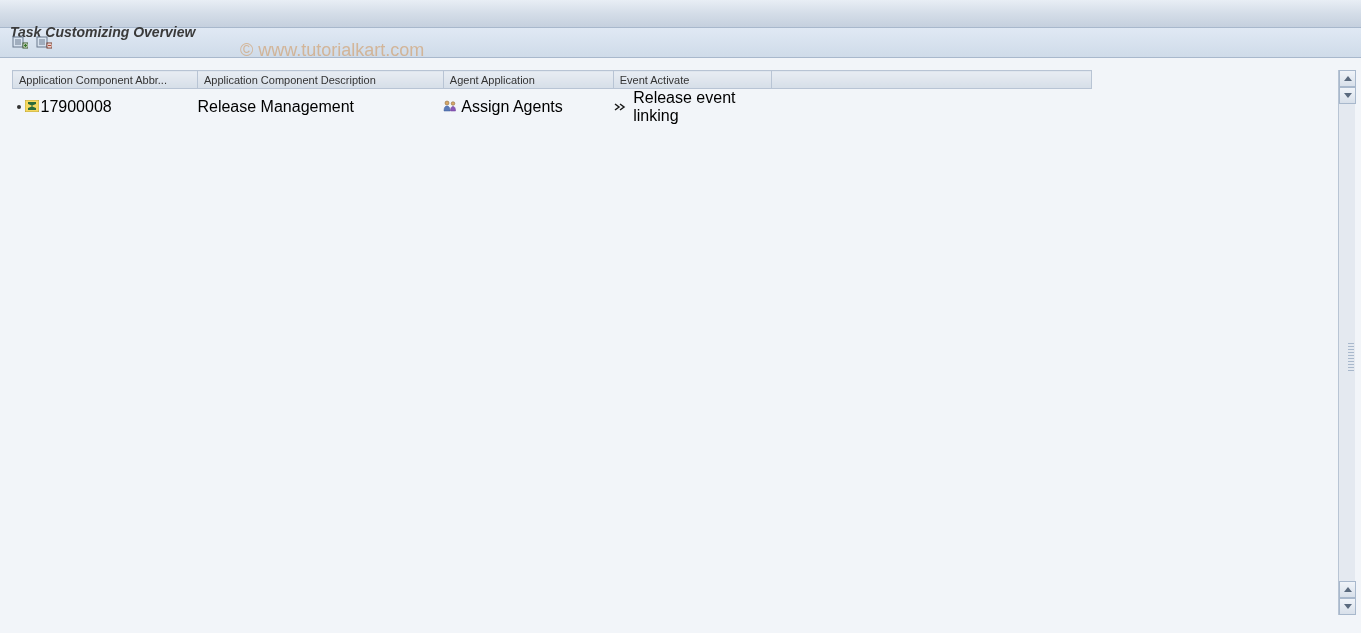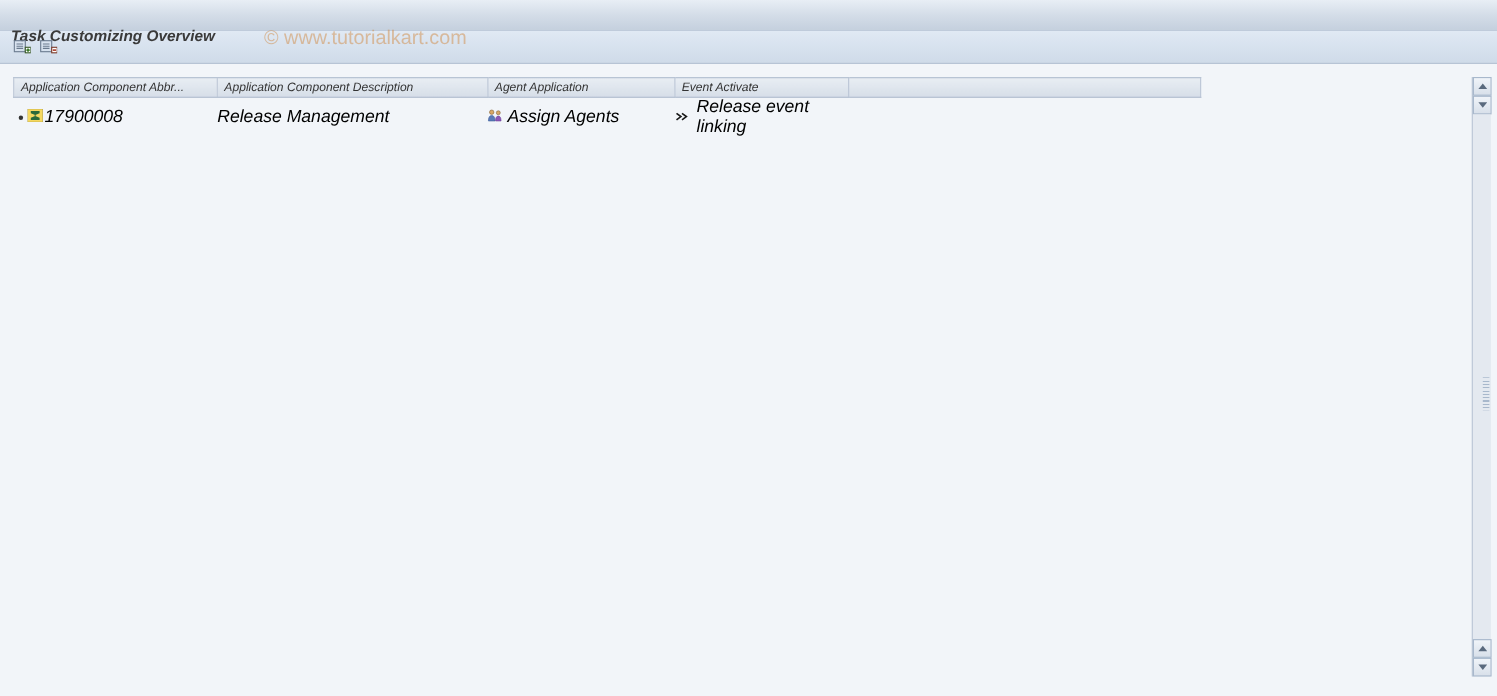--- a/index.html
+++ b/index.html
@@ -45,33 +45,32 @@
       display: flex;
       align-items: center;
       justify-content: center;
       cursor: pointer;
     }
     .toolbar-icon svg {
       display: block;
     }
     .watermark {
       position: absolute;
-      top: 24px;
+      top: 40px;
       left: 240px;
       font-size: 18px;
       color: rgba(210, 140, 70, 0.5);
       font-weight: normal;
       pointer-events: none;
       z-index: 100;
     }
     .content-area {
       display: flex;
       height: calc(100% - 58px);
       padding: 12px 6px 18px 12px;
-      font-style: italic;
     }
     .table-container {
       flex: 1;
       background: #f2f5f9;
       position: relative;
     }
     .data-table {
       width: 1080px;
       border-collapse: collapse;
       background: #f2f5f9;

